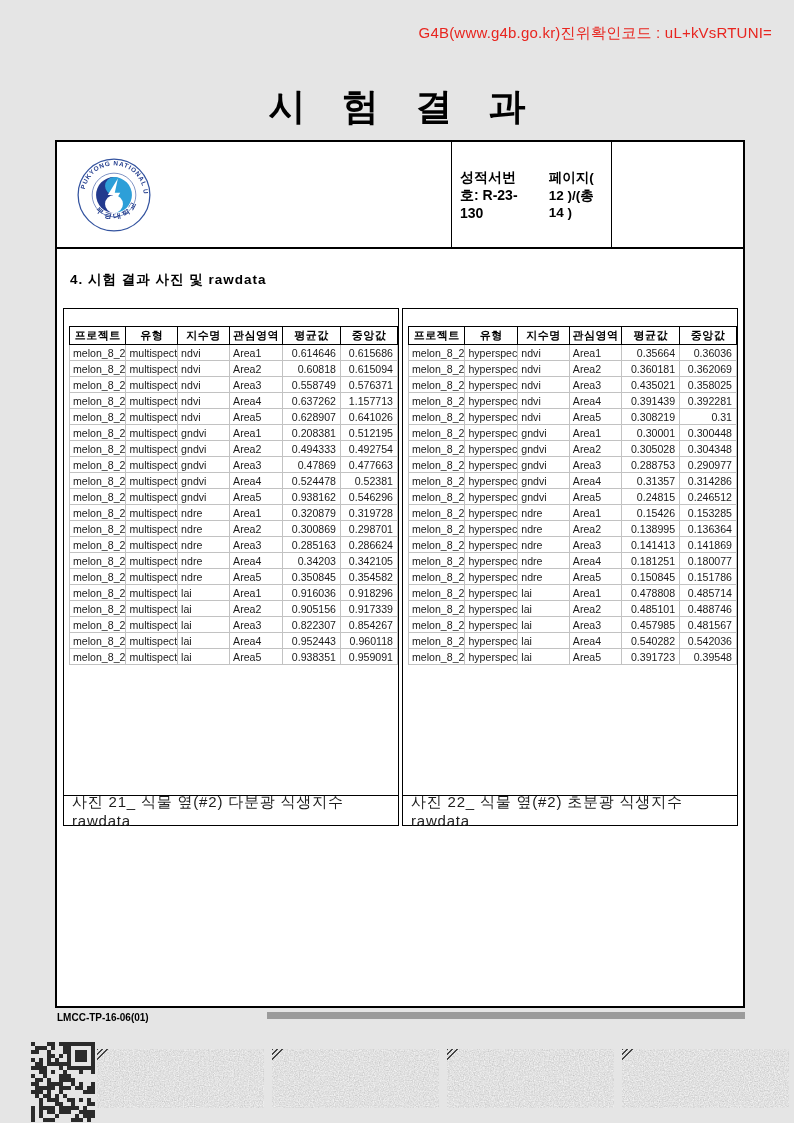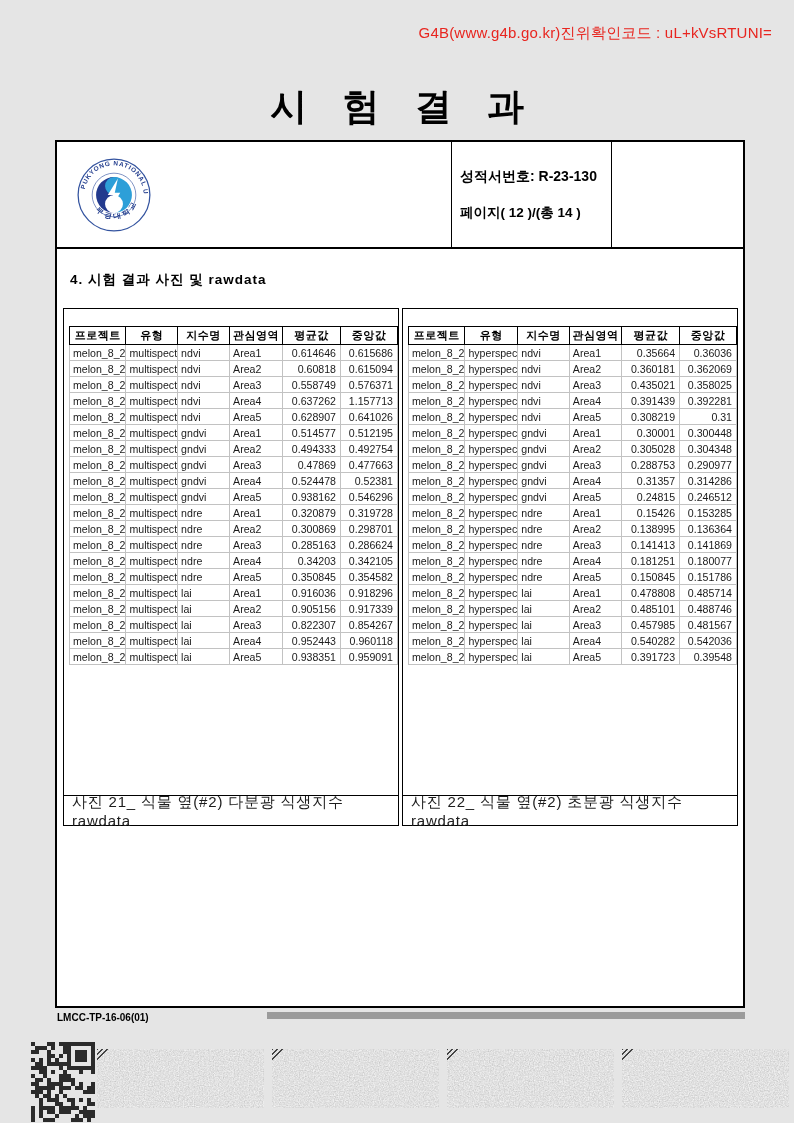--- a/index.html
+++ b/index.html
@@ -12,35 +12,35 @@
   .page { position: absolute; inset: 0; background: #e5e5e5; }
 
   .verify {
     position: absolute; top: 24px; right: 22px;
     font-size: 15px; font-weight: 500; letter-spacing: 0.2px;
   }
 
   .title {
     position: absolute; top: 82px; left: 0; width: 100%;
     text-align: center; font-size: 37px; font-weight: bold;
-    letter-spacing: 13px; text-indent: 13px; font-family: Liberation Serif, serif;
+    letter-spacing: 13px; text-indent: 13px;
   }
 
   .outer {
     position: absolute; left: 55px; top: 140px; width: 690px; height: 868px;
     border: 2px solid #000; background: #fff;
   }
 
   
   .hdr { position: absolute; left: 0; top: 0; width: 100%; height: 107px;
          border-bottom: 2px solid #000; display: flex; }
   .hdr-left { width: 395px; border-right: 1.5px solid #000; display: flex;
               align-items: center; padding: 6px 6px 6px 18px; }
   .hdr-mid  { width: 160px; border-right: 1.5px solid #000; display: flex;
-              flex-direction: column; justify-content: center; padding-left: 8px; gap: 18px; }
+              flex-direction: row; justify-content: center; padding-left: 8px; gap: 18px; align-items: center; }
   .hdr-right { flex: 1; }
 
   .logo { width: 78px; height: 78px; flex: 0 0 auto; }
   .org { margin-left: 12px; line-height: 1.25; }
   .org-kr { font-size: 15.5px; font-weight: bold; letter-spacing: 0.5px; }
   .org-en { font-size: 11px; color: #5a5a5a; margin-top: 2px; letter-spacing: 0.3px; }
   .org-addr, .org-tel { font-size: 11.3px; font-weight: bold; margin-top: 2.5px; }
   .org-tel span { margin-right: 26px; }
 
   .report-no { font-size: 14px; font-weight: bold; }
@@ -195,21 +195,21 @@
                 <td class="txt">ndvi</td>
                 <td class="txt">Area5</td>
                 <td class="num">0.628907</td>
                 <td class="num">0.641026</td>
               </tr>
               <tr>
                 <td class="txt">melon_8_2</td>
                 <td class="txt">multispect</td>
                 <td class="txt">gndvi</td>
                 <td class="txt">Area1</td>
-                <td class="num">0.514577</td>
+                <td class="num">0.208381</td>
                 <td class="num">0.512195</td>
               </tr>
               <tr>
                 <td class="txt">melon_8_2</td>
                 <td class="txt">multispect</td>
                 <td class="txt">gndvi</td>
                 <td class="txt">Area2</td>
                 <td class="num">0.494333</td>
                 <td class="num">0.492754</td>
               </tr>

